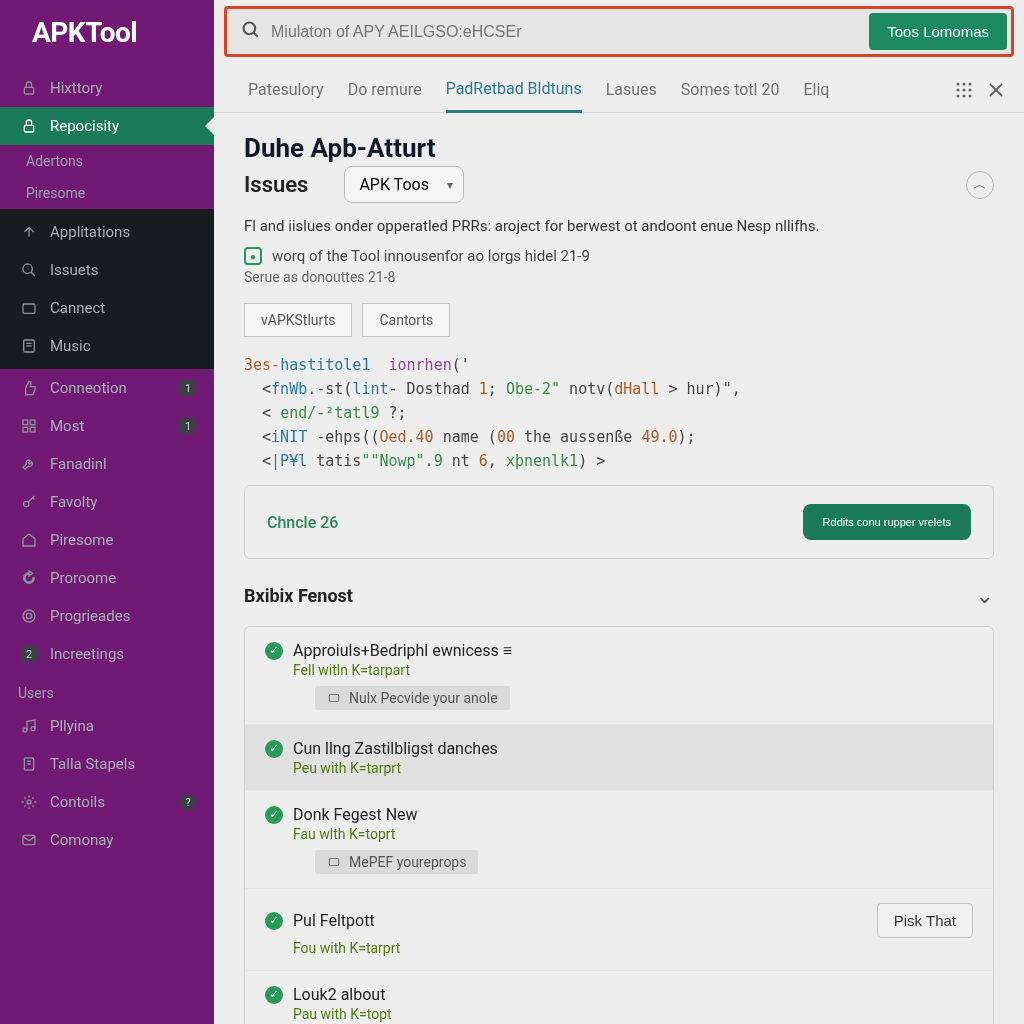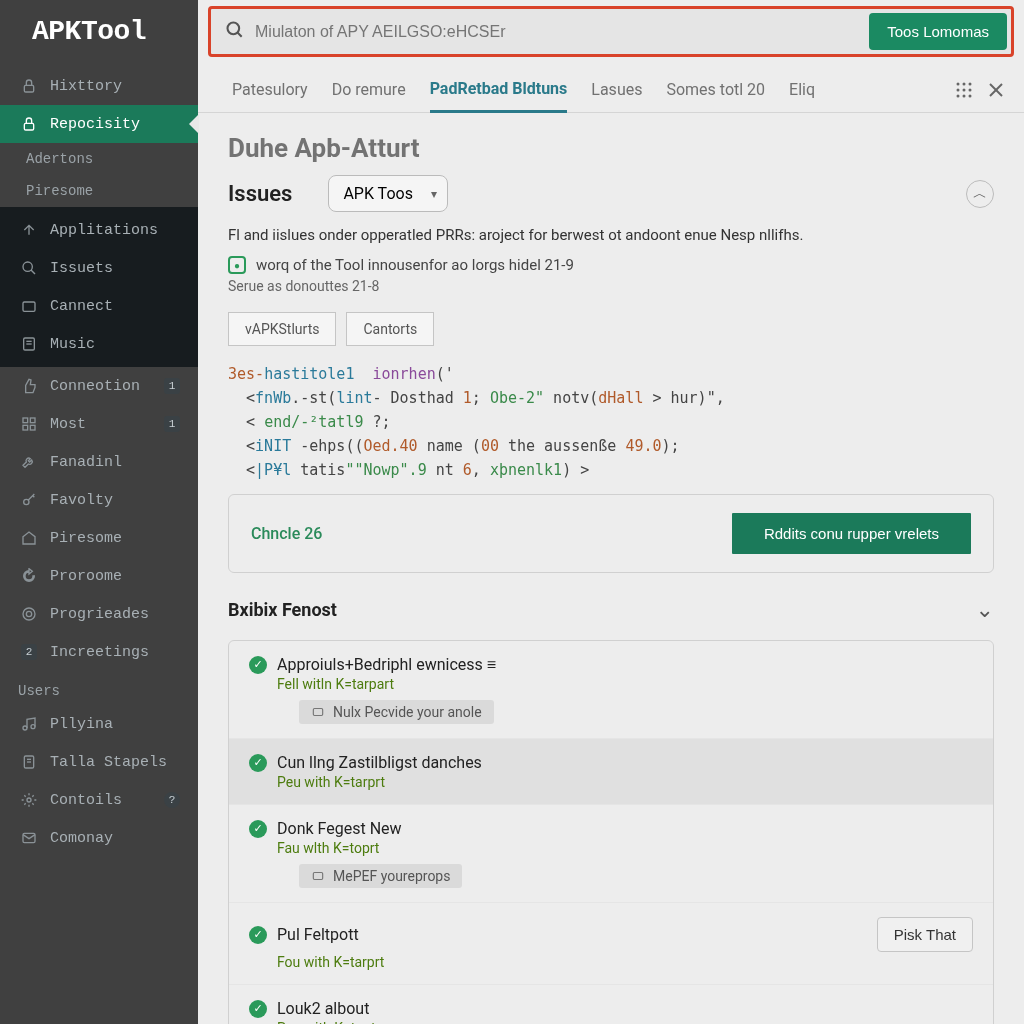--- a/index.html
+++ b/index.html
@@ -5,27 +5,26 @@
 * { margin: 0; padding: 0; box-sizing: border-box; }
 body {
   font-family: -apple-system, BlinkMacSystemFont, "Segoe UI", Roboto, sans-serif;
   background: #e8e8e8;
   width: 1024px;
   height: 1024px;
   overflow: hidden;
   display: flex;
 }
 .sidebar {
-  width: 198px;
-  background: #404040;
+  width: 214px;
+  background: #701a75;
   color: #a8b0b5;
   display: flex;
   flex-direction: column;
   padding-top: 6px;
-  font-family: Liberation Mono, monospace;
 }
 .logo {
   color: #fff;
   font-size: 28px;
   font-weight: 700;
   padding: 10px 24px 20px 32px;
   letter-spacing: -0.5px;
 }
 .sidebar-item {
   display: flex;
@@ -145,38 +144,37 @@
 .tab {
   padding: 8px 0 12px 0;
   font-size: 16px;
   color: #717171;
   cursor: pointer;
 }
 .tab.active {
   color: #2a7a8a;
   border-bottom: 3px solid #2a7a8a;
   margin-bottom: -1px;
-  font-weight: bold;
 }
 .tab-icons {
   margin-left: auto;
   display: flex;
   gap: 16px;
   color: #666;
 }
 .tab-icons span { cursor: pointer; }
 .content {
   padding: 20px 30px;
   overflow-y: auto;
 }
 .page-title {
   font-size: 26px;
   font-weight: 700;
-  color: #737373;
-  margin-bottom: 12px;
+  color: #0f172a;
+  margin-bottom: 3px;
 }
 .issues-row {
   display: flex;
   align-items: center;
   gap: 36px;
   margin-bottom: 14px;
 }
 .issues-label {
   font-size: 22px;
   font-weight: 600;
@@ -282,23 +280,23 @@
 .action-label {
   color: #2a8a5a;
   font-size: 16px;
   font-weight: 500;
 }
 .action-btn {
   margin-left: auto;
   background: #1b7a5a;
   color: #fff;
   border: none;
-  padding: 12px 32px;
-  border-radius: 1px;
-  font-size: 15px;
+  padding: 12px 20px;
+  border-radius: 8px;
+  font-size: 11px;
   cursor: pointer;
 }
 .section-header {
   display: flex;
   align-items: center;
   margin-bottom: 18px;
 }
 .section-title {
   font-size: 18px;
   font-weight: 700;

